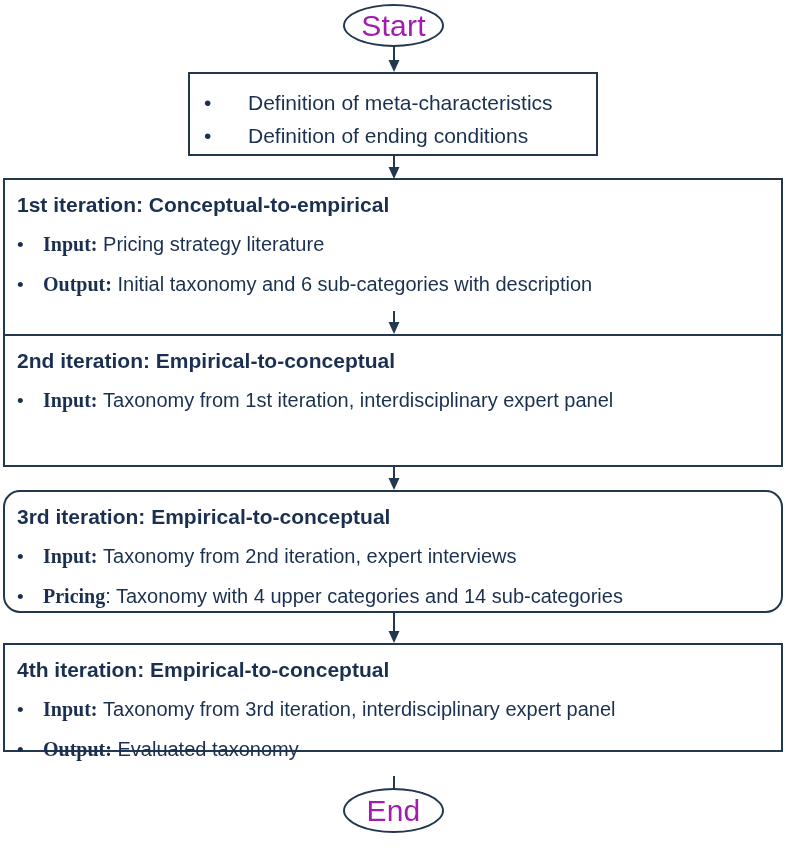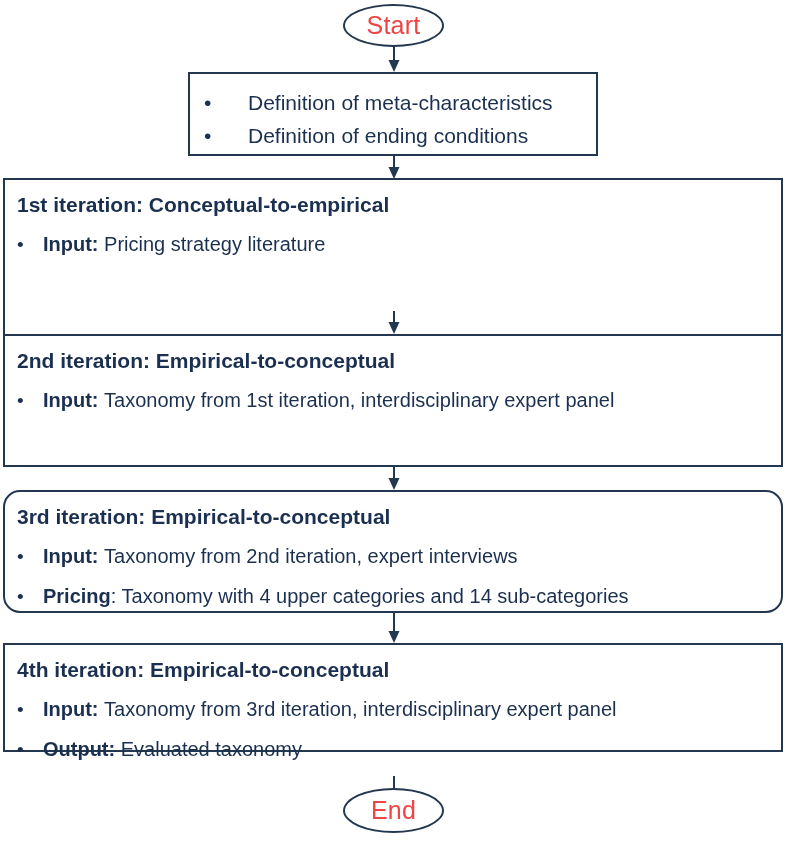--- a/index.html
+++ b/index.html
@@ -26,23 +26,23 @@
     position: absolute;
     border: 2px solid #23374f;
     border-radius: 50%;
     background: #ffffff;
     box-sizing: border-box;
     display: flex;
     align-items: center;
     justify-content: center;
   }
   .terminator .term-label {
-    font-size: 25px;
-    line-height: 1;
-    color: #ef4444;
+    font-size: 30px;
+    line-height: 1;
+    color: #a21caf;
     letter-spacing: 0.2px;
   }
   #start-node { left: 343px; top: 4px; width: 101px; height: 43px; }
   #end-node   { left: 343px; top: 788px; width: 101px; height: 45px; }
 
   
   .proc-box {
     position: absolute;
     border: 2px solid #23374f;
     background: #ffffff;
@@ -91,20 +91,21 @@
     white-space: nowrap;
   }
   .bullet-row .dot {
     display: inline-block;
     width: 26px;
     font-size: 19px;
     vertical-align: baseline;
   }
   .bullet-row .lbl {
     font-weight: 700;
+    font-family: Liberation Serif, serif;
   }
   .bullet-row .val {
     font-weight: 400;
   }
   #iter-box-1 .row-a, #iter-box-2 .row-a, #iter-box-3 .row-a, #iter-box-4 .row-a { top: 54px; }
   #iter-box-1 .row-b, #iter-box-2 .row-b, #iter-box-3 .row-b, #iter-box-4 .row-b { top: 94px; }
 
   
   .def-row {
     position: absolute;
@@ -156,20 +157,23 @@
   </div>
 
   <div class="proc-box iteration-box" id="iter-box-1">
     <div class="box-inner">
       <div class="iter-title">
         <span class="t-plain">1st iteration: </span><span class="t-bold">Conceptual-to-empirical</span>
       </div>
       <div class="bullet-row row-a">
         <span class="dot">•</span><span class="lbl">Input:</span>&nbsp;<span class="val">Pricing strategy literature</span>
       </div>
+      <div class="bullet-row row-b">
+        <span class="dot">•</span><span class="lbl">Output:</span>&nbsp;<span class="val">Initial taxonomy and 6 sub-categories with description</span>
+      </div>
     </div>
   </div>
 
   <div class="connector" style="top:311px;height:23px;">
     <svg width="16" height="23" viewBox="0 0 16 23" aria-hidden="true">
       <line x1="8" y1="0" x2="8" y2="14" stroke="#23374f" stroke-width="2"></line>
       <polygon points="8,23 2.5,11 13.5,11" fill="#23374f"></polygon>
     </svg>
   </div>
 

